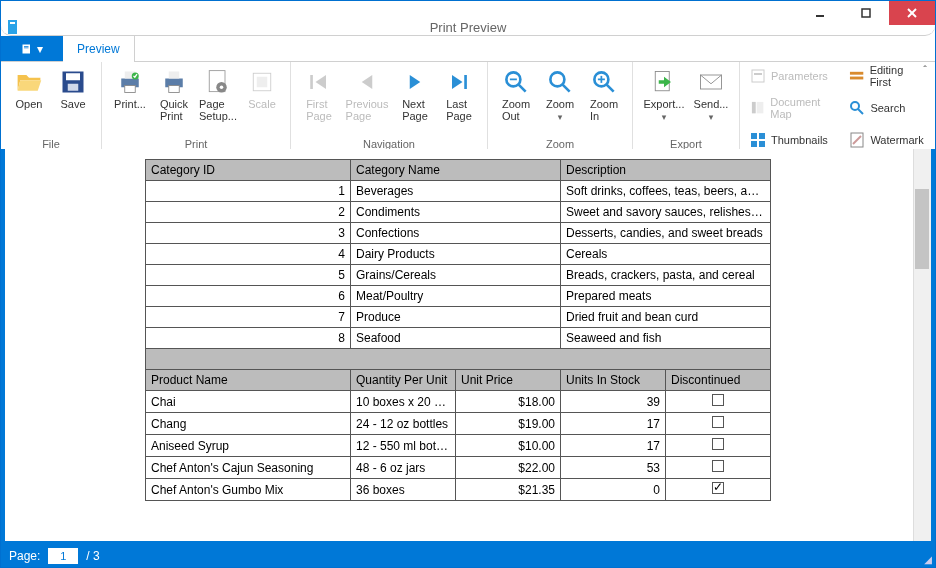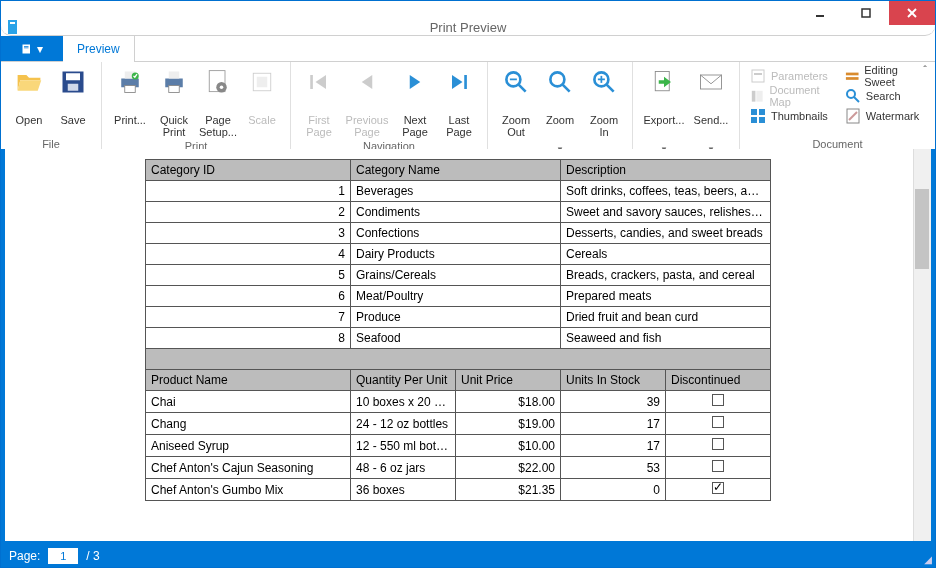--- a/index.html
+++ b/index.html
@@ -21,25 +21,25 @@
   .quick-btn svg { width: 12px; height: 12px; }
   .tab { padding: 0 14px; display: flex; align-items: center; color: #0078d7; border-right: 1px solid #d0d0d0; background: #fff; position: relative; }
   .tab.active::after { content:""; position:absolute; left:0; right:0; bottom:-1px; height:1px; background:#fff; }
   
   
   .ribbon { height: 92px; display: flex; border-bottom: 1px solid #d0d0d0; background: #fff; position: relative; }
   .ribbon-collapse { position: absolute; right: 8px; top: 2px; font-size: 11px; color: #555; }
   .group { display: flex; flex-direction: column; padding: 2px 6px 0 6px; border-right: 1px solid #e0e0e0; }
   .group-items { display: flex; flex: 1; }
   .group-label { text-align: center; font-size: 11px; color: #666; padding: 2px 0 3px 0; }
-  .bigbtn { display: flex; flex-direction: column; align-items: center; justify-content: flex-start; width: 44px; padding-top: 4px; text-align: center; font-size: 11px; color: #333; gap: 18px; }
+  .bigbtn { display: flex; flex-direction: column; align-items: center; justify-content: flex-start; width: 44px; padding-top: 4px; text-align: left; font-size: 11px; color: #333; gap: 2px; }
   .bigbtn.disabled { color: #bbb; }
   .bigbtn .icon { width: 28px; height: 28px; display: flex; align-items: center; justify-content: center; }
   .bigbtn .lbl { line-height: 12px; }
-  .doc-col { display: flex; flex-direction: column; justify-content: flex-start; padding: 2px 4px; gap: 0; }
+  .doc-col { display: flex; flex-direction: column; justify-content: flex-start; padding: 2px 4px; gap: 12px; }
   .doc-item { display: flex; align-items: center; gap: 5px; font-size: 11px; color: #333; height: 20px; }
   .doc-item.disabled { color: #bbb; }
   .doc-item .icon { width: 16px; height: 16px; display:flex; align-items:center; justify-content:center; }
   
   
   .content-wrap { position: absolute; top: 148px; left: 0; right: 0; bottom: 22px; overflow: hidden; background: #fff; border: 4px solid #0078d7; border-top: none; }
   .page-surface { position: absolute; top: 0; left: 0; right: 18px; bottom: 0; overflow: auto; background: #fff; padding: 10px 0 0 0; }
   .vscroll { position:absolute; right:0; top:0; bottom:0; width:18px; background:#f0f0f0; border-left:1px solid #ddd; }
   .vscroll-thumb { position:absolute; right:2px; width:14px; background:#c4c4c4; top:40px; height:80px; border-radius:0; }
   
@@ -320,21 +320,21 @@
           </div>
       </div>
       <div class="doc-col">
         <div class="doc-item">
             <span class="icon">
               <svg viewBox="0 0 16 16">
                 <rect x="1" y="4" width="14" height="3" fill="#d98b2e"></rect>
                 <rect x="1" y="9" width="14" height="3" fill="#d98b2e"></rect>
               </svg>
             </span>
-            <span>Editing Sweet</span>
+            <span>Editing First</span>
           </div>
         <div class="doc-item">
             <span class="icon">
               <svg viewBox="0 0 16 16">
                 <circle cx="6" cy="6" r="4" fill="none" stroke="#2a8fd6" stroke-width="2"></circle>
                 <line x1="9" y1="9" x2="14" y2="14" stroke="#2a8fd6" stroke-width="2"></line>
               </svg>
             </span>
             <span>Search</span>
           </div>

